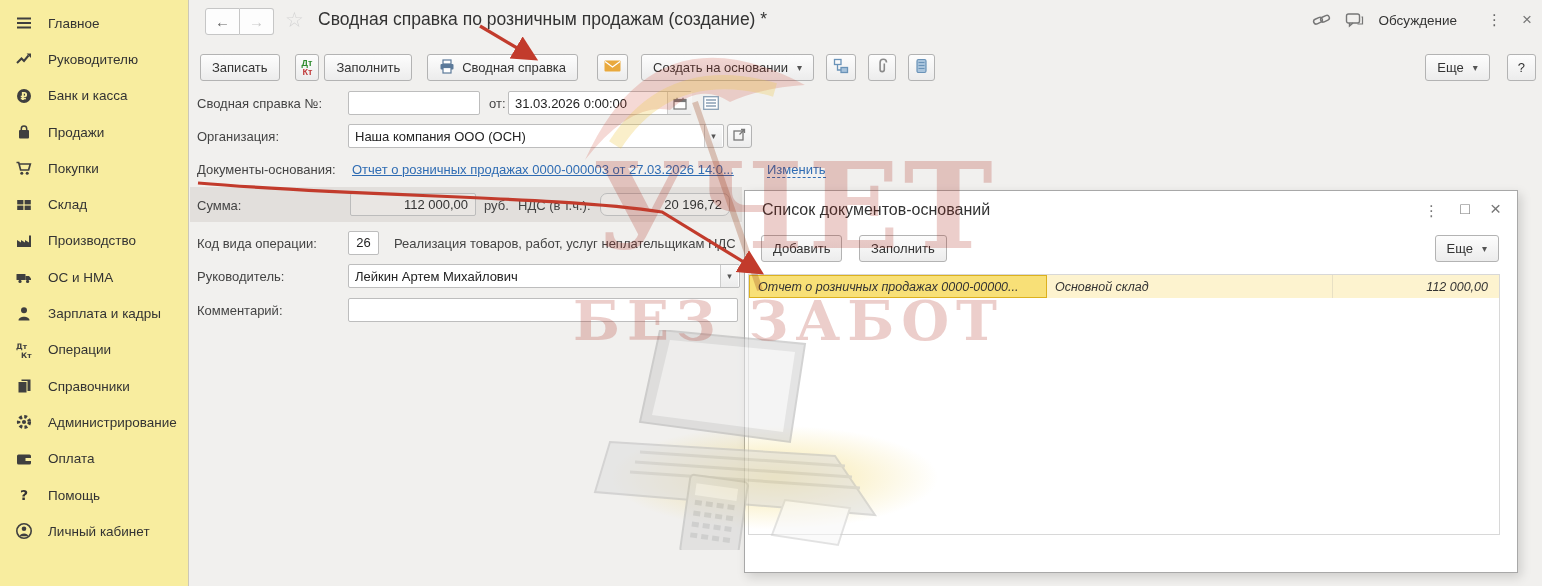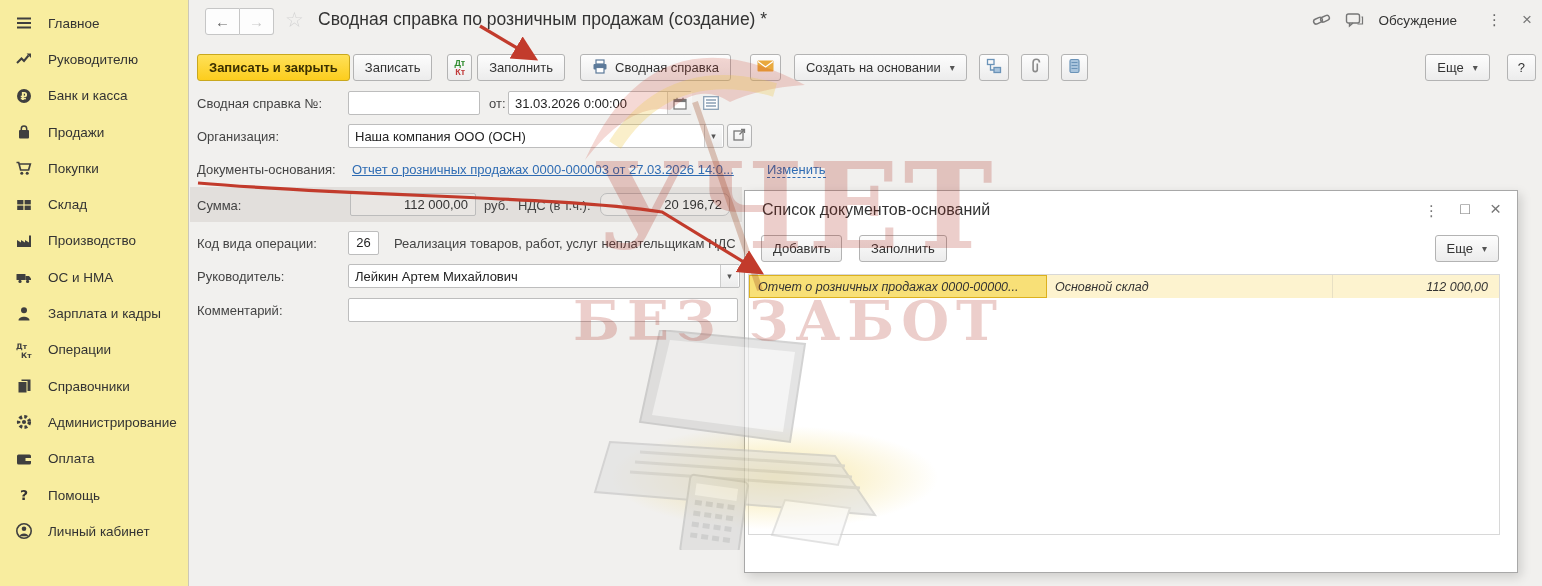--- a/index.html
+++ b/index.html
@@ -255,23 +255,20 @@
             <path d="M16.5 5 h1 v7 h-5" fill="none" stroke="#767676" stroke-width="1.2"></path>
           </svg>
         </span>
       <span class="disc-label">Обсуждение</span>
       <span class="kebab" style="margin-left:16px;">⋮</span>
       <span class="win-x" style="margin-left:6px;">×</span>
     </div>
   </div>
 
   <div class="toolbar">
-    <div class="btn btn-primary">
-        <span>Записать и закрыть</span>
-      </div>
     <div class="btn" style="margin-left:3px;">
         <span>Записать</span>
       </div>
     <div class="btn icbtn" style="margin-left:15px;">
       <span style="display:inline-block;line-height:9px;font-size:9px;font-weight:bold;">
         <span style="color:#2e8b2e;display:block;text-align:left;">Дт</span>
         <span style="color:#c03a3a;display:block;text-align:right;">Кт</span>
       </span>
     </div>
     <div class="btn" style="margin-left:5px;">

